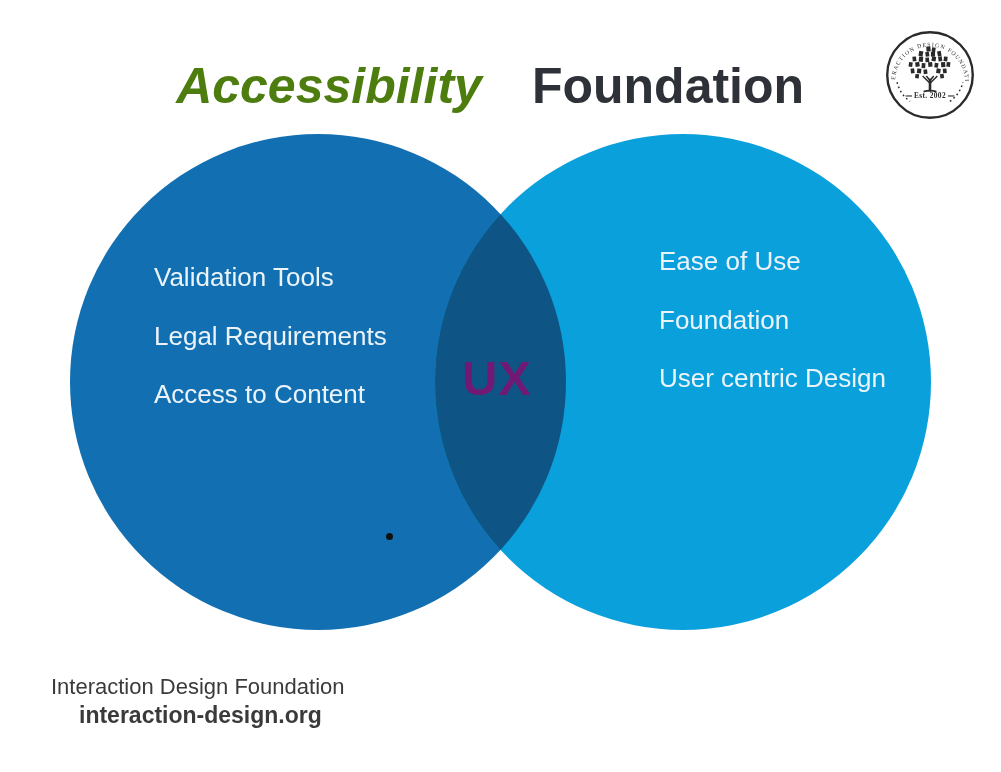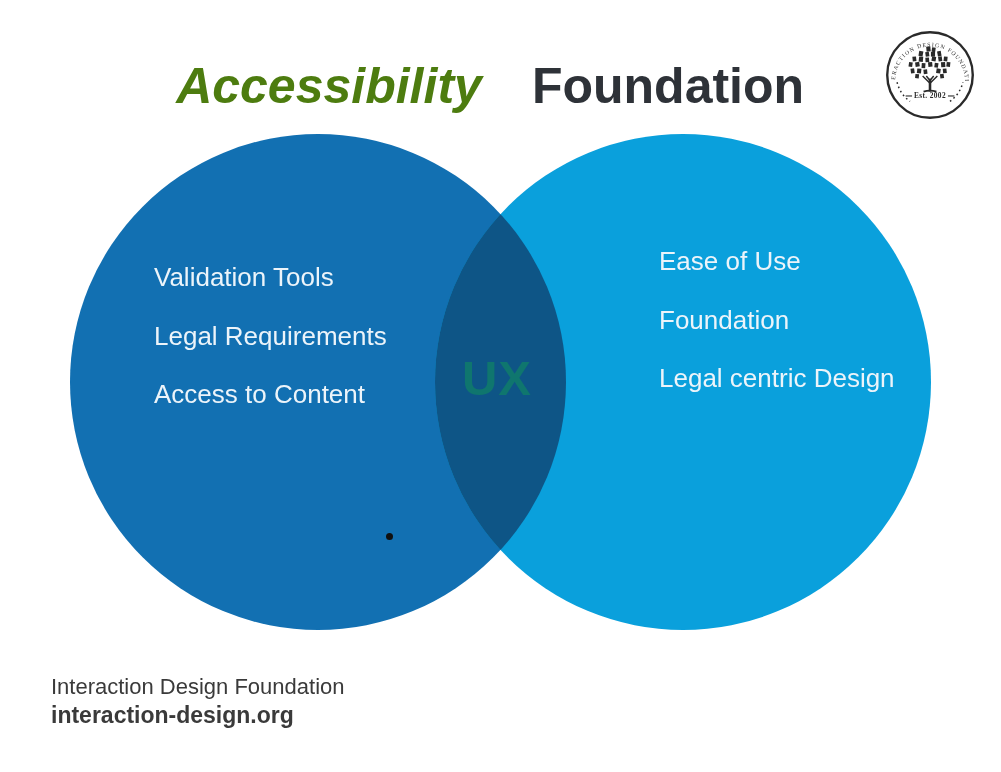--- a/index.html
+++ b/index.html
@@ -109,25 +109,25 @@
 
   <div class="list list-left">
     <div class="item">Validation Tools</div>
     <div class="item">Legal Requirements</div>
     <div class="item">Access to Content</div>
   </div>
 
   <div class="list list-right">
     <div class="item">Ease of Use</div>
     <div class="item">Foundation</div>
-    <div class="item">Legal centric Design</div>
+    <div class="item">User centric Design</div>
   </div>
 
-  <div class="ux-label" style="color: #0f766e;">UX</div>
+  <div class="ux-label" style="color: #701a75;">UX</div>
 
   <div class="stray-dot"></div>
 
   <div class="footer">
     <div class="line1" style="color: rgb(58, 58, 58);">Interaction Design Foundation</div>
-    <div class="line2" style="color: rgb(58, 58, 58);">interaction-design.org</div>
+    <div class="line2" style="color: rgb(58, 58, 58); margin-left: 28px;">interaction-design.org</div>
   </div>
 
 </div>
 
 </body></html>

